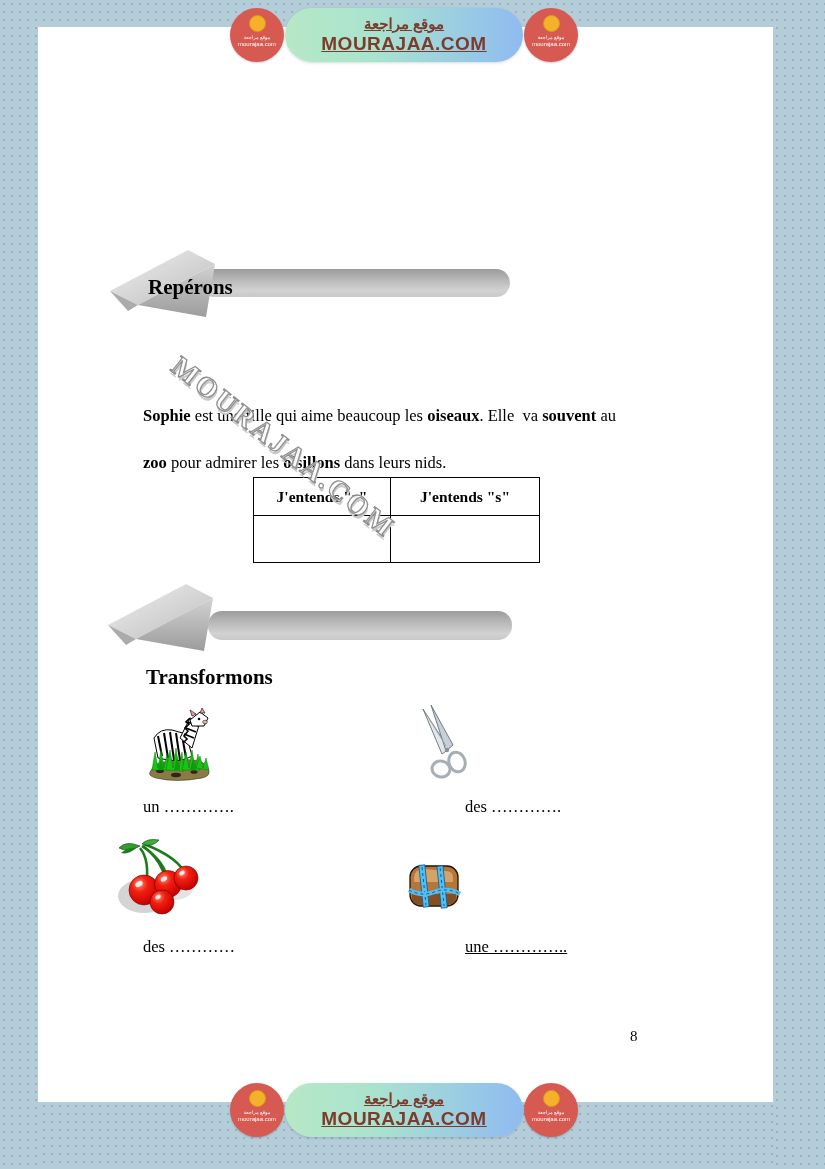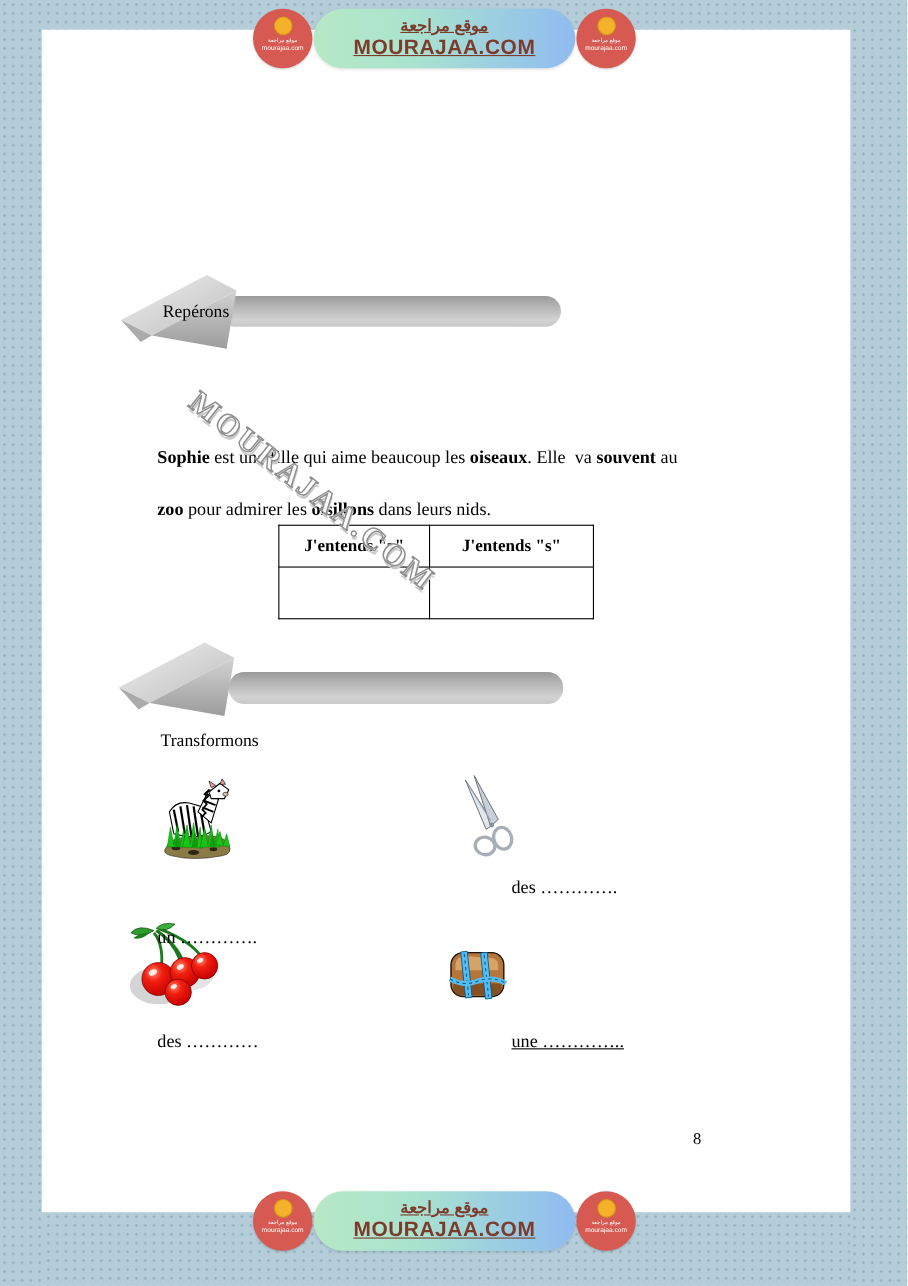--- a/index.html
+++ b/index.html
@@ -41,21 +41,21 @@
         white-space:nowrap;}
   .title-text sup{font-size:.62em;vertical-align:super;}
 
   .subtitle{position:absolute;left:100px;top:216px;width:584px;text-align:center;
         font-size:17px;font-weight:bold;z-index:2;}
 
   
   .section-bar{position:absolute;height:28px;border-radius:14px;
         background:linear-gradient(180deg,#9b9b9b 0%,#b2b2b2 30%,#d2d2d2 78%,#c9c9c9 100%);z-index:2;}
   .section-arrow{position:absolute;z-index:3;}
-  .section-label{position:absolute;font-size:16px;font-weight:normal;color:#000;z-index:4;white-space:nowrap;text-align:right;}
+  .section-label{position:absolute;font-size:21px;font-weight:bold;color:#000;z-index:4;white-space:nowrap;text-align:right;}
 
   
   .rich{position:absolute;font-size:16.5px;color:#000;white-space:pre-wrap;z-index:2;}
   .instr1{left:143px;top:336px;width:560px;}
   .para{left:143px;top:392px;width:560px;line-height:47px;}
   .instr2{left:143px;top:677px;width:560px;}
 
   
   .watermark{position:absolute;left:185px;top:350px;z-index:5;font-size:28px;font-weight:bold;
         letter-spacing:3px;color:rgba(255,255,255,.92);
@@ -234,21 +234,21 @@
       <line x1="18" y1="9" x2="18" y2="47" stroke="#0b5d8f" stroke-width="1" stroke-dasharray="3,3"></line>
     </g>
     <g transform="rotate(-6 36 28)">
       <rect x="33" y="8" width="6" height="42" fill="#55bdf2" stroke="#0b5d8f" stroke-width="0.8"></rect>
       <line x1="36" y1="10" x2="36" y2="48" stroke="#0b5d8f" stroke-width="1" stroke-dasharray="3,3"></line>
     </g>
     <path d="M3,32 Q16,39 28,34 Q42,29 54,36" stroke="#55bdf2" stroke-width="4.5" fill="none"></path>
     <path d="M3,32 Q16,39 28,34 Q42,29 54,36" stroke="#0b5d8f" stroke-width="1" fill="none" stroke-dasharray="3,3"></path>
   </svg>
 
-  <div class="ansline" style="left:143px;top:797px;margin-top:45px;">un ………….</div>
+  <div class="ansline" style="left:143px;top:797px;">un ………….</div>
   <div class="ansline" style="left:465px;top:797px;">des ………….</div>
   <div class="ansline" style="left:143px;top:937px;">des …………</div>
   <div class="ansline" style="left:465px;top:937px;text-decoration:underline;">une …………..</div>
 
   <div class="page-number">8</div>
 
   <div class="brandbar">
     <div class="pill" style="left:285px;top:1083px;">
       <span class="ar">موقع مراجعة</span>
       <span class="dom">MOURAJAA.COM</span>

